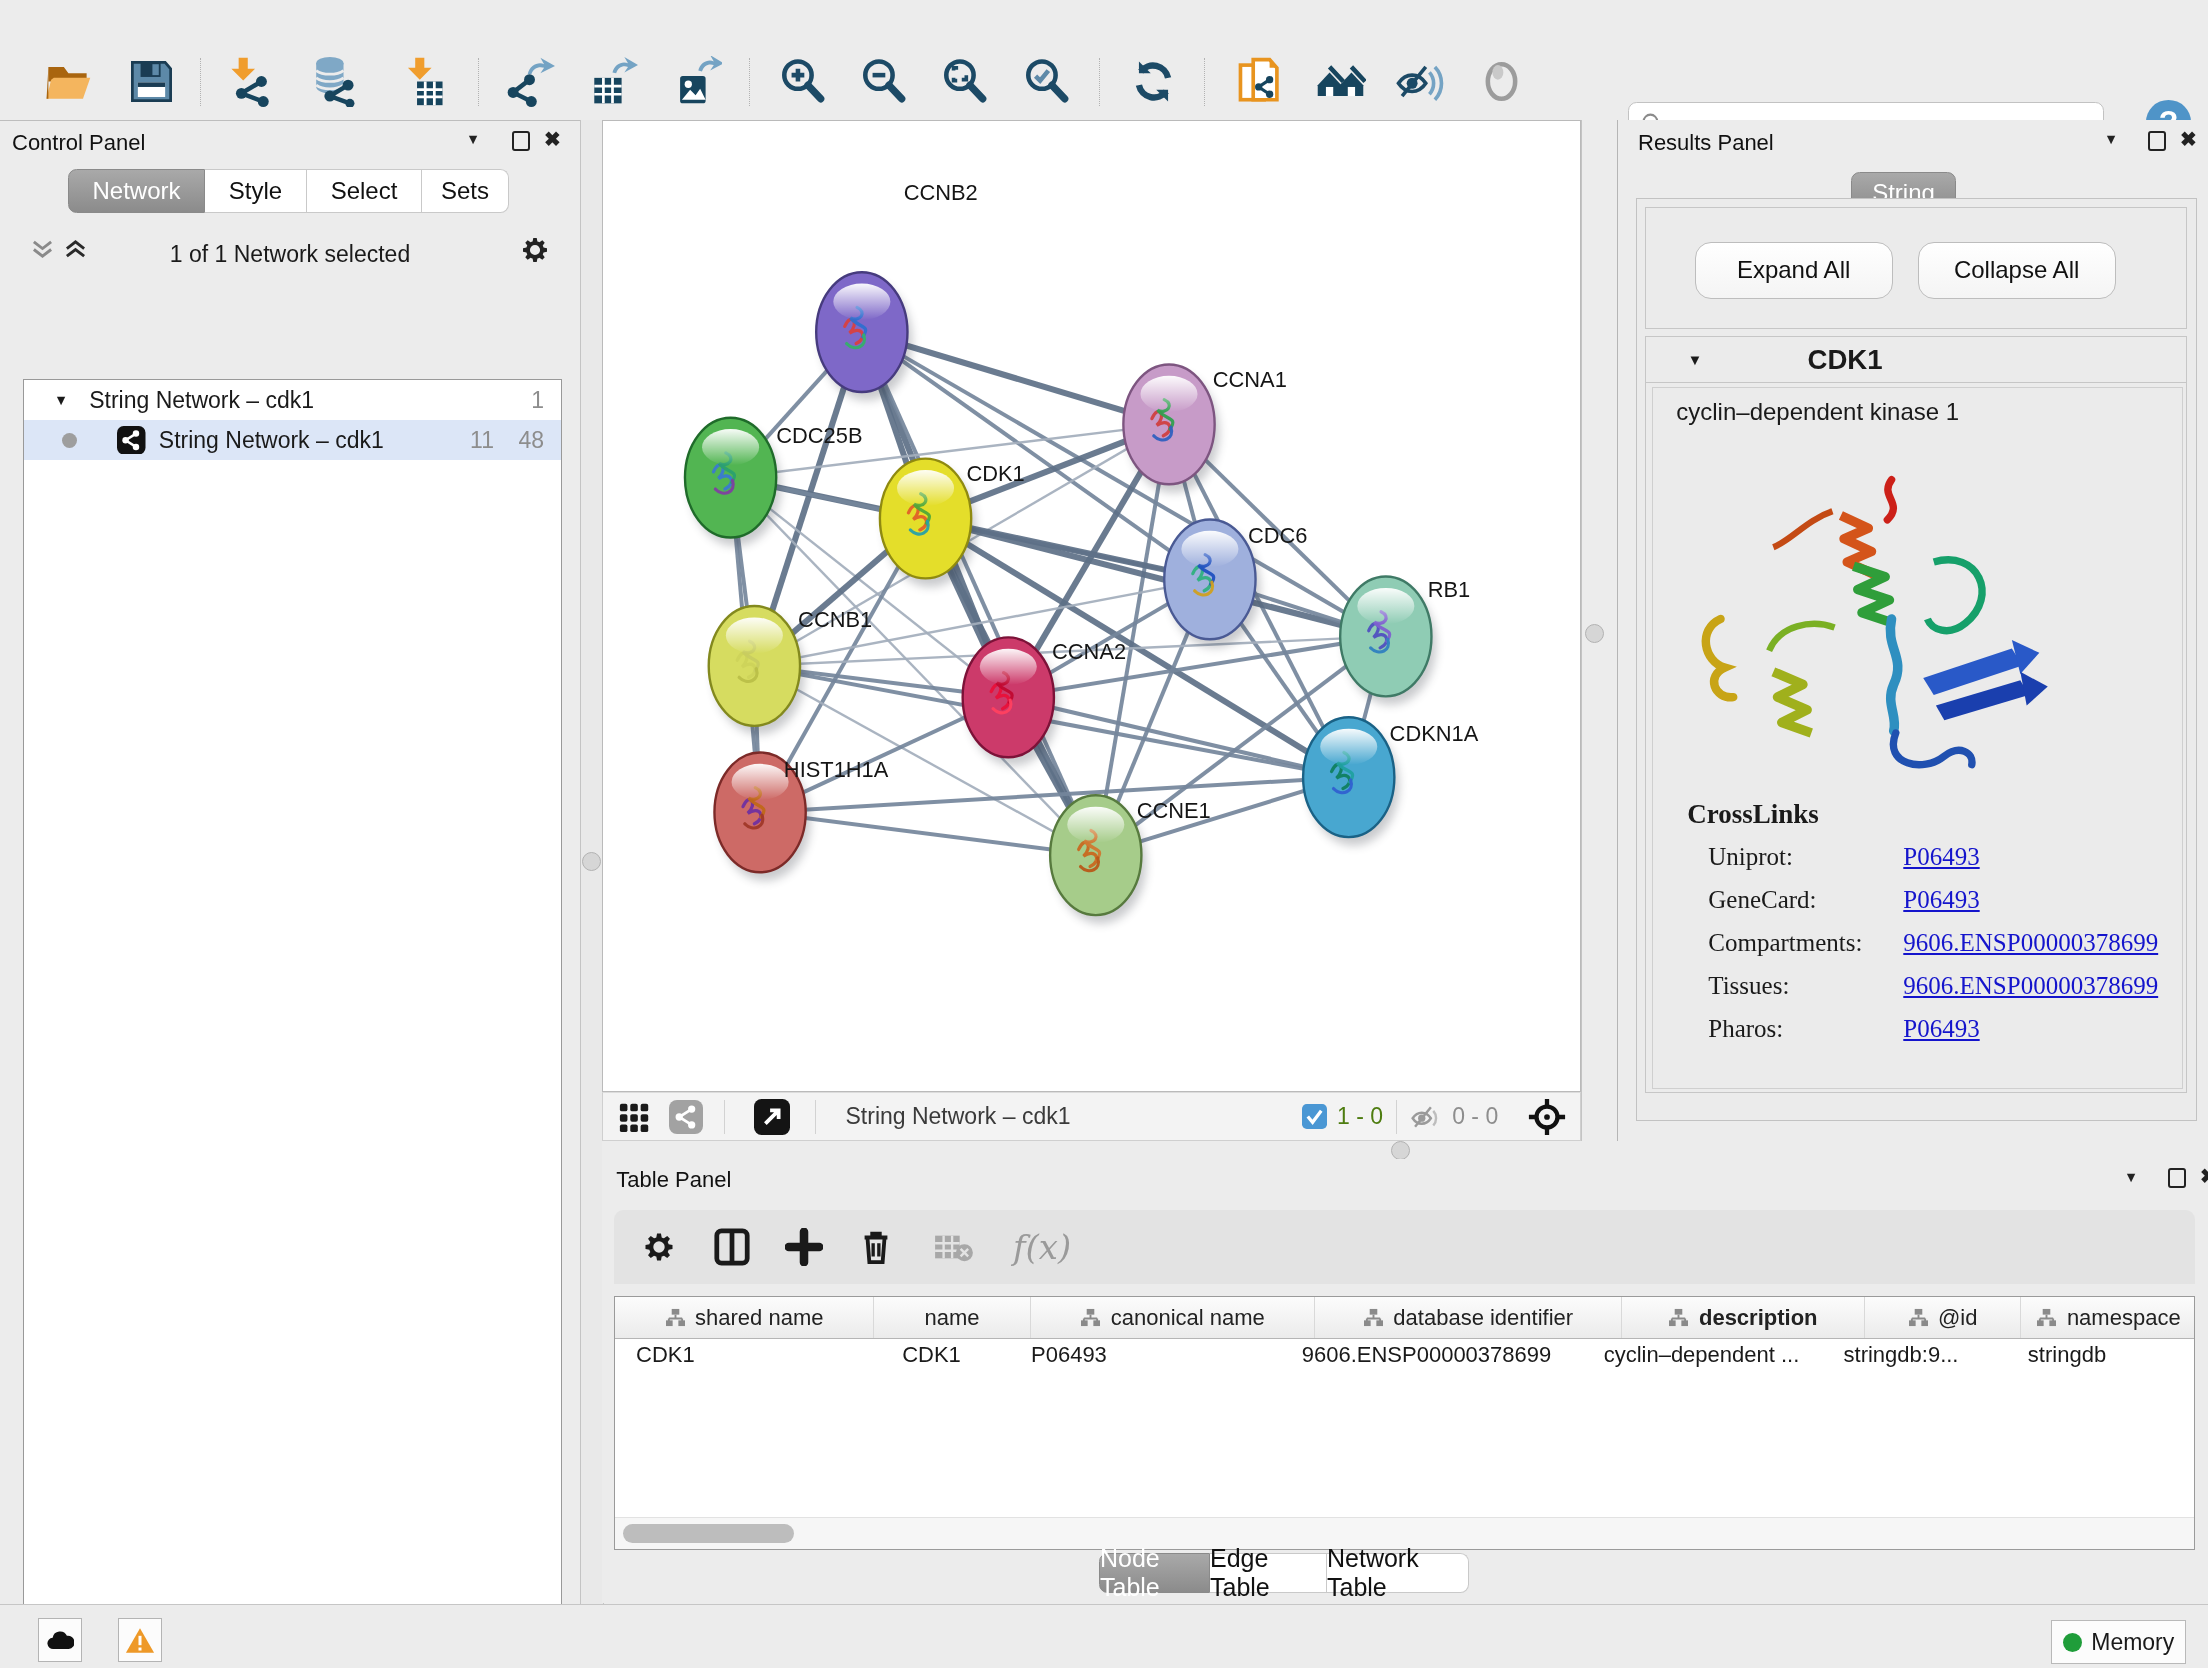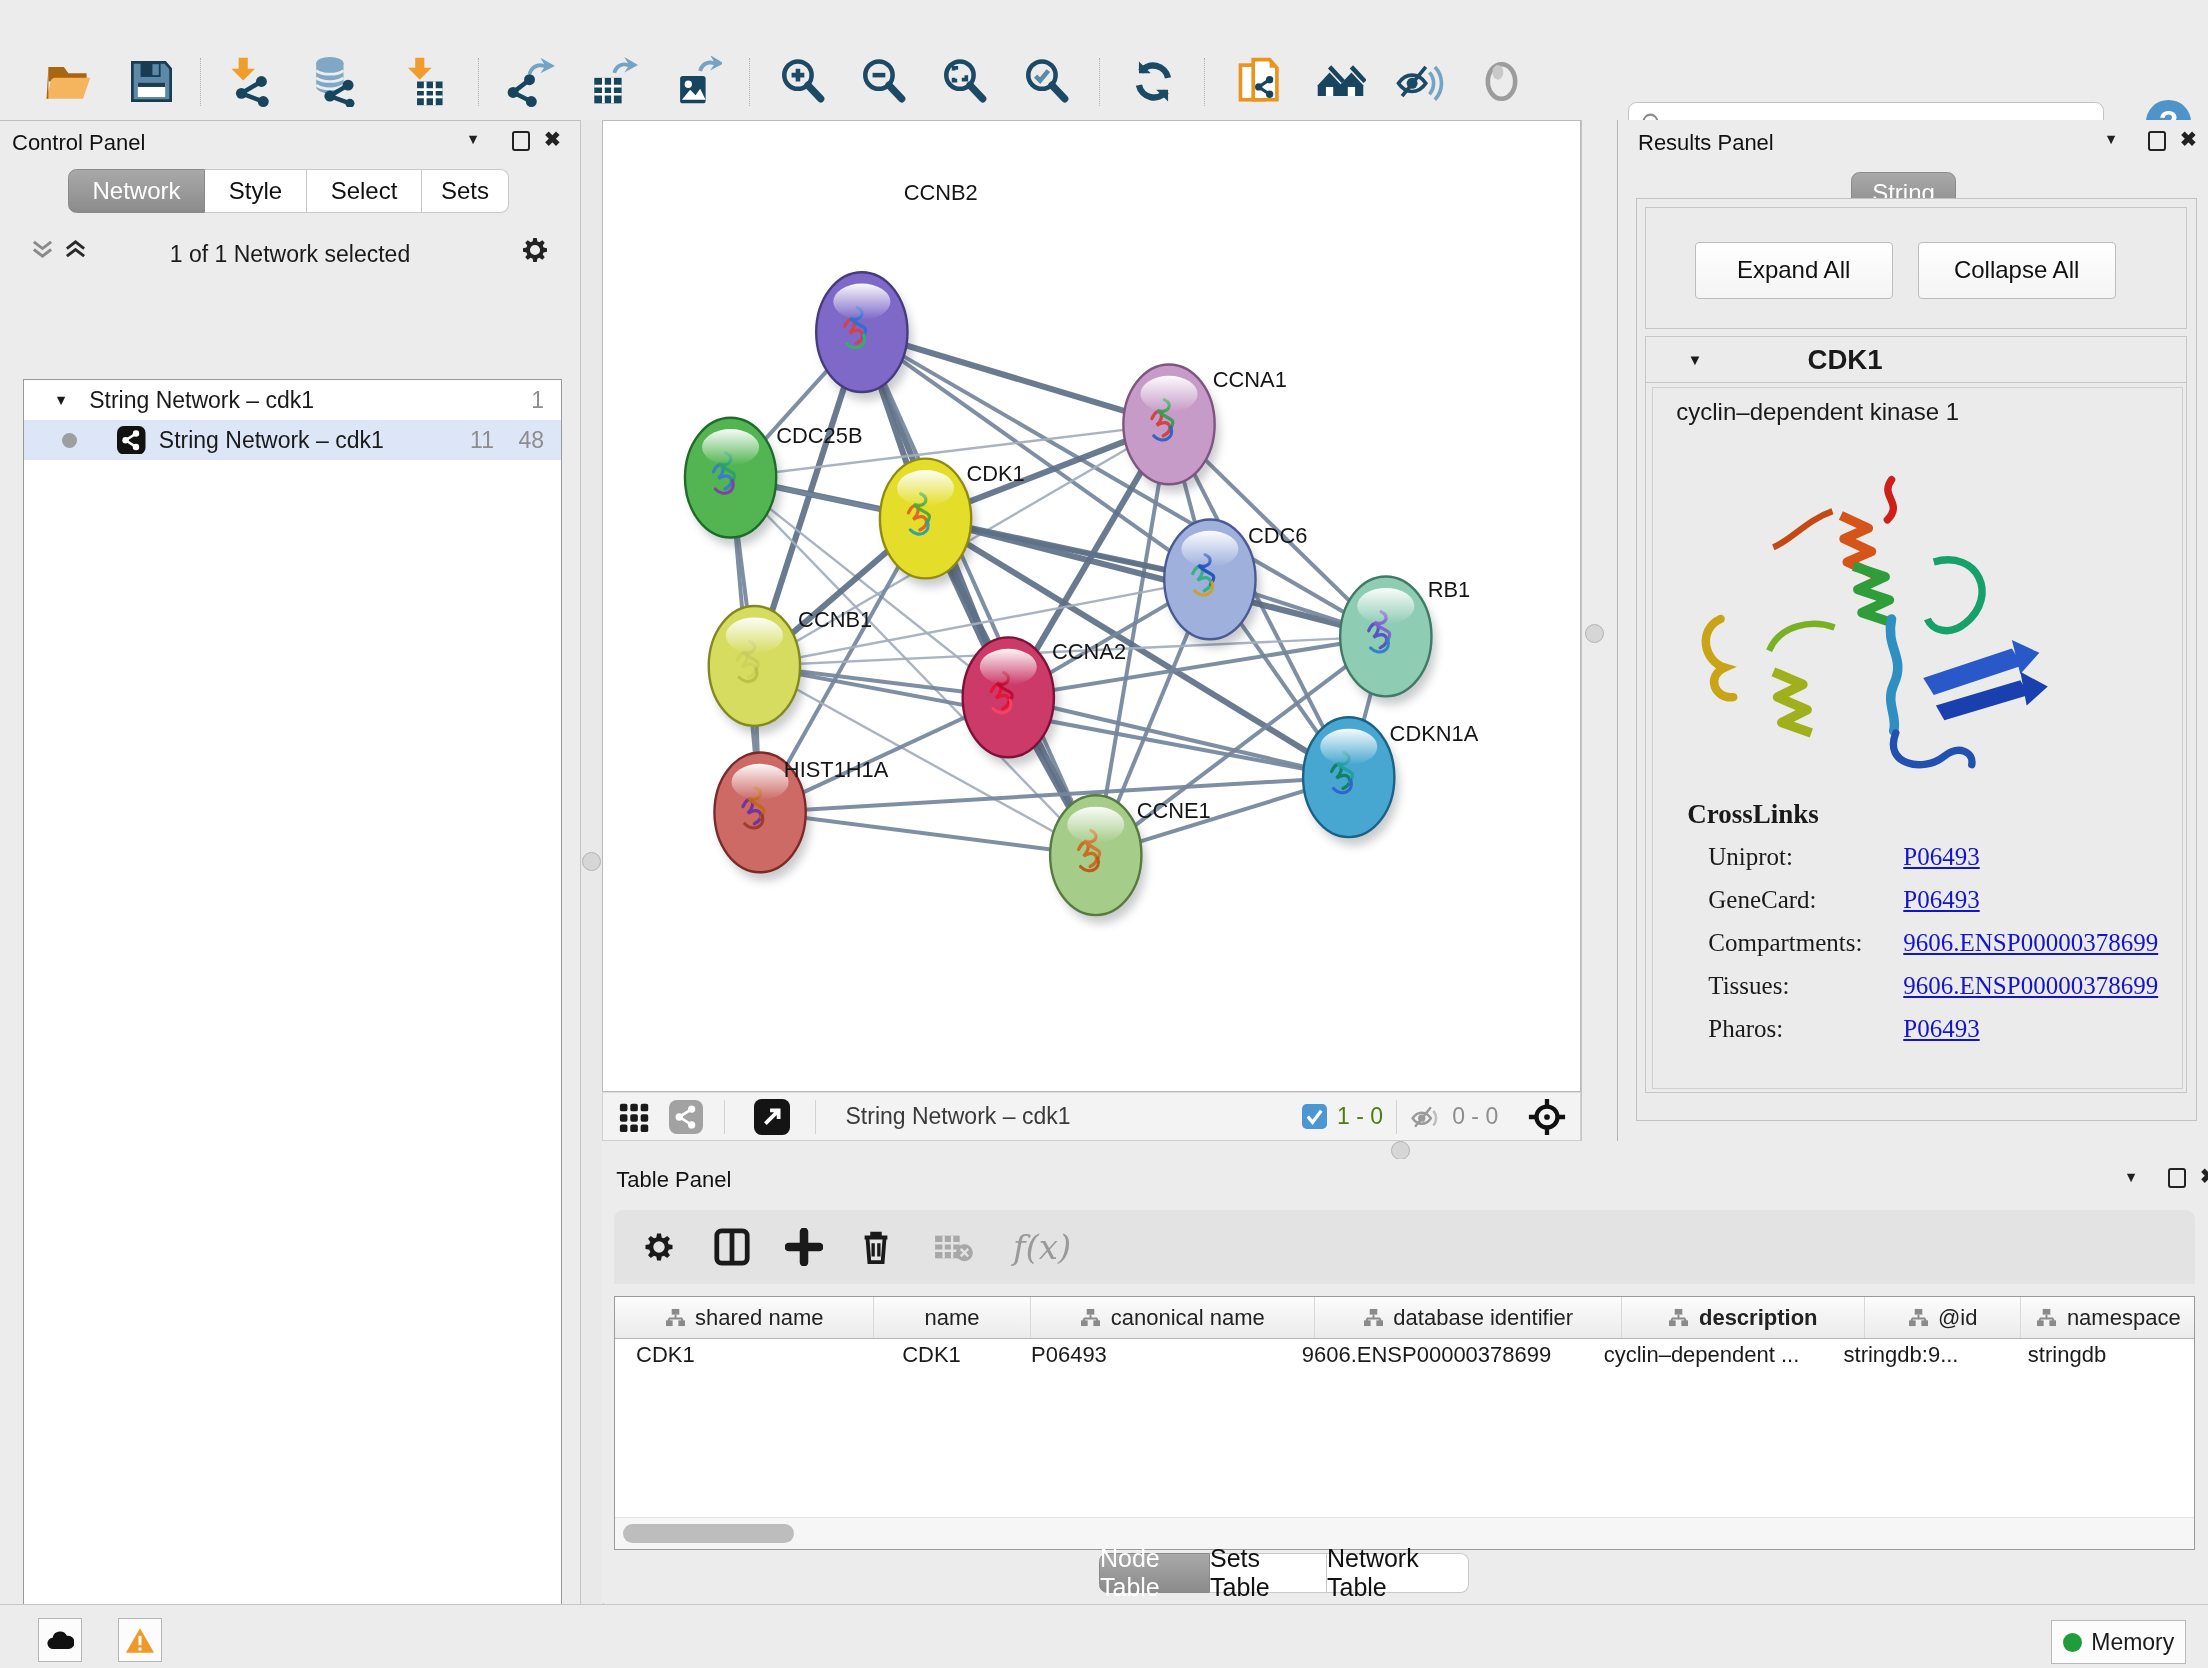--- a/index.html
+++ b/index.html
@@ -44,21 +44,21 @@
   #viewbar{left:602px;top:1092px;width:979px;height:49px;background:#f3f3f3;
            border:1px solid #cfcfcf;border-top:1px solid #dcdcdc;box-sizing:border-box;
            display:flex;align-items:center;}
   .vsep{width:0;height:34px;border-left:1px solid #d2d2d2;}
   
   .hdl{width:17px;height:17px;border-radius:50%;background:#d6d6d6;border:1px solid #b2b2b2;}
   
   #rbox{left:1636px;top:198px;width:561px;height:923px;background:#ebebeb;
         border:1.9px solid #c2c2c2;box-sizing:border-box;}
   .rsub{position:absolute;border:1.4px solid #c6c6c6;box-sizing:border-box;}
-  .btn{background:linear-gradient(#ffffff,#f4f4f4);border:1px solid #bdbdbd;border-radius:4px;
+  .btn{background:linear-gradient(#ffffff,#f4f4f4);border:1px solid #bdbdbd;border-radius:16px;
        font-size:24px;display:flex;align-items:center;justify-content:center;color:#111;}
   .serif{font-family:"Liberation Serif",serif;}
   .xlink{color:#1414cc;text-decoration:underline;}
   
   #ttoolbar{left:614px;top:1210px;width:1581px;height:74px;background:#e3e3e3;
             border-radius:9.5px 9.5px 0 0;display:flex;align-items:center;}
   #tablebox{left:614px;top:1296px;width:1581px;height:254px;background:#fff;
             border:1.4px solid #9a9a9a;box-sizing:border-box;overflow:hidden;}
   #thead{display:flex;height:41px;background:linear-gradient(#fcfcfc,#ebebeb);
          border-bottom:1px solid #b5b5b5;}
@@ -690,21 +690,21 @@
     <div id="hscroll">
       <div id="hthumb"></div>
     </div>
   </div>
 
   <div class="abs tabgrp" style="left:1099px;top:1553px">
     <div class="tab sel" style="width:109px;height:38px;font-size:25px">
         <span>Node Table</span>
       </div>
     <div class="tab" style="width:116px;height:38px;font-size:25px">
-        <span>Sets Table</span>
+        <span>Edge Table</span>
       </div>
     <div class="tab" style="width:141px;height:38px;font-size:25px">
         <span>Network Table</span>
       </div>
   </div>
 
   <div class="abs" id="statusbar">
     <div class="sbtn" style="left:38px">
       <svg width="28.5" height="21" viewBox="0 0 30 22">
         <path d="M8 20a6 6 0 01-1-12 8 8 0 0115-2 5.5 5.5 0 012 14z" fill="#111"></path>

